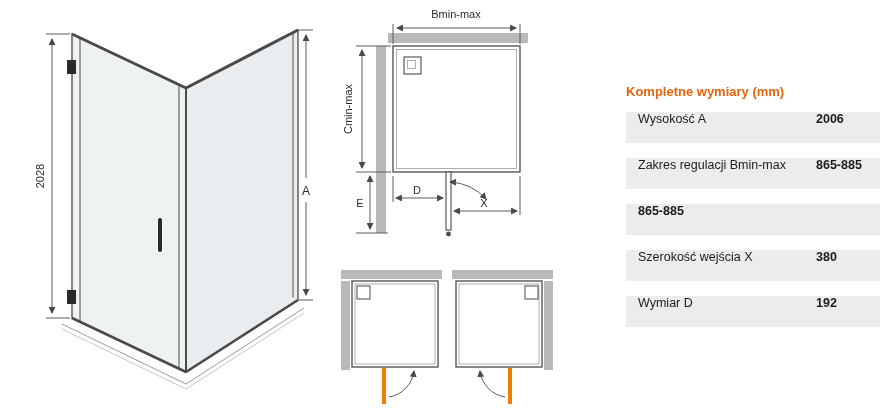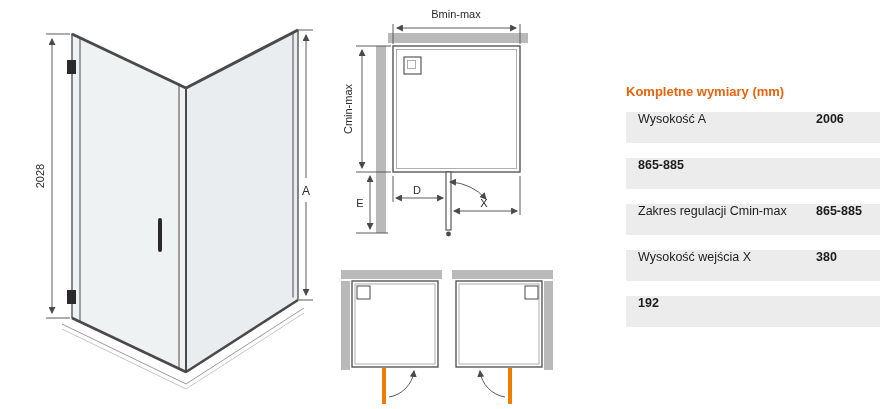--- a/index.html
+++ b/index.html
@@ -123,28 +123,29 @@
   </svg>
 
   <div class="spec-panel">
     <div class="spec-title">Kompletne wymiary (mm)</div>
 
     <div class="spec-row">
       <span class="spec-label">Wysokość A</span>
       <span class="spec-value">2006</span>
     </div>
     <div class="spec-row">
+      <span class="spec-label">Zakres regulacji Bmin-max</span>
       <span class="spec-value">865-885</span>
     </div>
     <div class="spec-row">
-      <span class="spec-label">Zakres regulacji Cmin-max</span>
       <span class="spec-value">865-885</span>
     </div>
     <div class="spec-row">
-      <span class="spec-label">Wysokość wejścia X</span>
+      <span class="spec-label">Szerokość wejścia X</span>
       <span class="spec-value">380</span>
     </div>
     <div class="spec-row">
+      <span class="spec-label">Wymiar D</span>
       <span class="spec-value">192</span>
     </div>
   </div>
 
 </div>
 
 </body></html>

